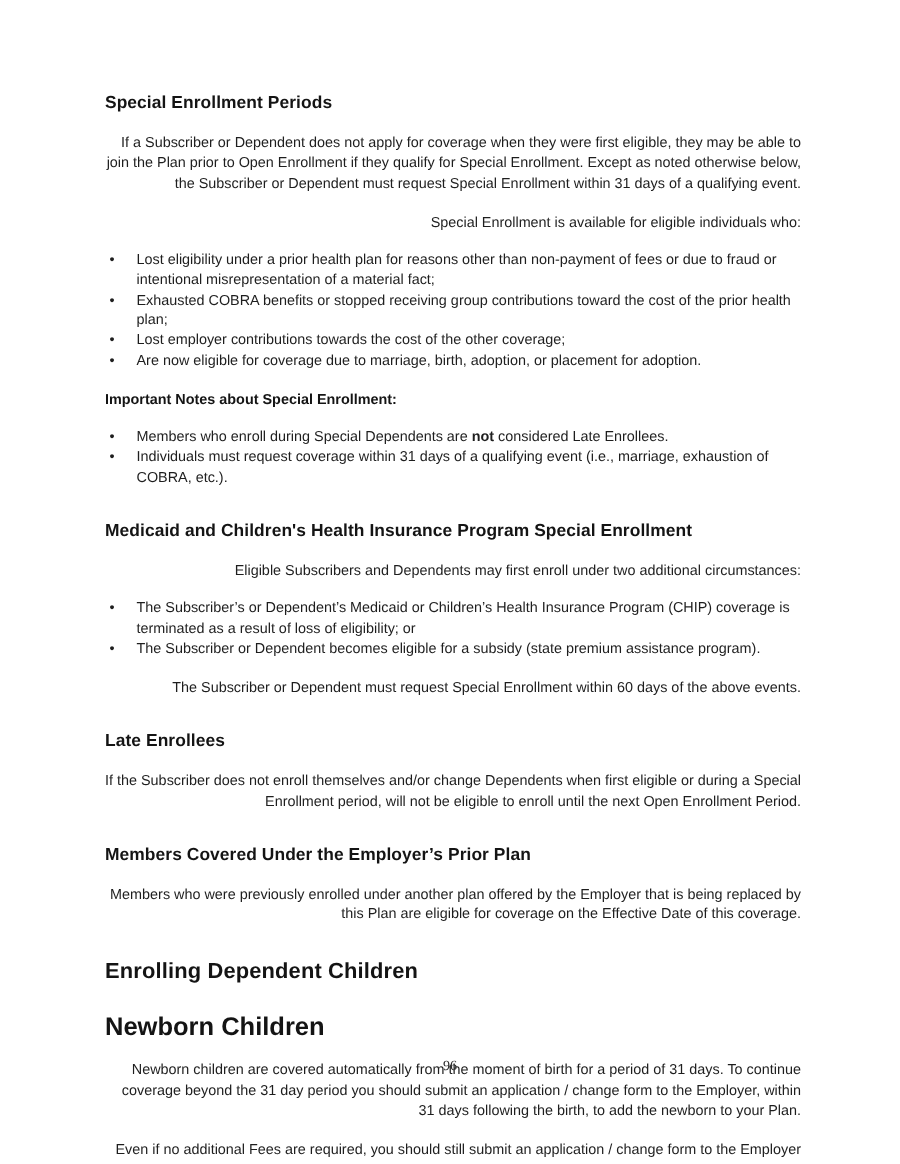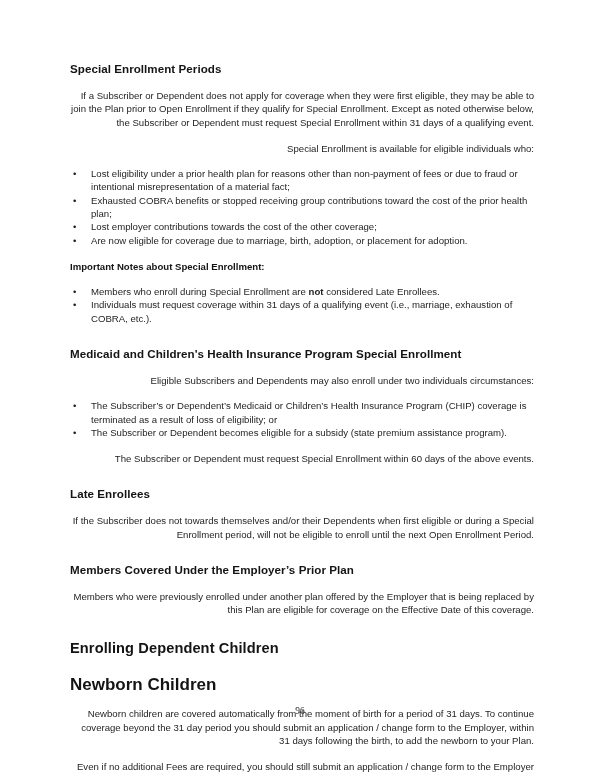--- a/index.html
+++ b/index.html
@@ -134,50 +134,50 @@
         <span class="bullet">•</span>
         <span>Are now eligible for coverage due to marriage, birth, adoption, or placement for adoption.</span>
       </li>
     </ul>
     <div class="sp-after-list"></div>
     <p class="lead-bold">Important Notes about Special Enrollment:</p>
     <div class="sp-before-list"></div>
     <ul class="doc-ul">
       <li>
         <span class="bullet">•</span>
-        <span>Members who enroll during Special Enrollment are </span><b class="inline-bold">not</b><span> considered Late Enrollees.</span>
+        <span>Members who enroll during Special Dependents are </span><b class="inline-bold">not</b><span> considered Late Enrollees.</span>
       </li>
       <li>
         <span class="bullet">•</span>
         <span>Individuals must request coverage within 31 days of a qualifying event (i.e., marriage, exhaustion of COBRA, etc.).</span>
       </li>
     </ul>
 
     <div class="sp-h2-top"></div>
     <h2 class="doc-h2">Medicaid and Children's Health Insurance Program Special Enrollment</h2>
     <div class="sp-after-h2"></div>
-    <p class="doc-p">Eligible Subscribers and Dependents may also enroll under two individuals circumstances:</p>
+    <p class="doc-p">Eligible Subscribers and Dependents may first enroll under two additional circumstances:</p>
     <div class="sp-before-list"></div>
     <ul class="doc-ul">
       <li>
         <span class="bullet">•</span>
         <span>The Subscriber’s or Dependent’s Medicaid or Children’s Health Insurance Program (CHIP) coverage is terminated as a result of loss of eligibility; or</span>
       </li>
       <li>
         <span class="bullet">•</span>
         <span>The Subscriber or Dependent becomes eligible for a subsidy (state premium assistance program).</span>
       </li>
     </ul>
     <div class="sp-after-list"></div>
     <p class="doc-p">The Subscriber or Dependent must request Special Enrollment within 60 days of the above events.</p>
 
     <div class="sp-h2-top"></div>
     <h2 class="doc-h2">Late Enrollees</h2>
     <div class="sp-after-h2"></div>
-    <p class="doc-p">If the Subscriber does not towards themselves and/or their Dependents when first eligible or during a Special Enrollment period, will not be eligible to enroll until the next Open Enrollment Period.</p>
+    <p class="doc-p">If the Subscriber does not enroll themselves and/or change Dependents when first eligible or during a Special Enrollment period, will not be eligible to enroll until the next Open Enrollment Period.</p>
 
     <div class="sp-h2-top"></div>
     <h2 class="doc-h2">Members Covered Under the Employer’s Prior Plan</h2>
     <div class="sp-after-h2"></div>
     <p class="doc-p">Members who were previously enrolled under another plan offered by the Employer that is being replaced by this Plan are eligible for coverage on the Effective Date of this coverage.</p>
 
     <div class="sp-h1-top"></div>
     <h1 class="doc-h1">Enrolling Dependent Children</h1>
     <div class="sp-after-h1"></div>
     <h3 class="doc-h3">Newborn Children</h3>

